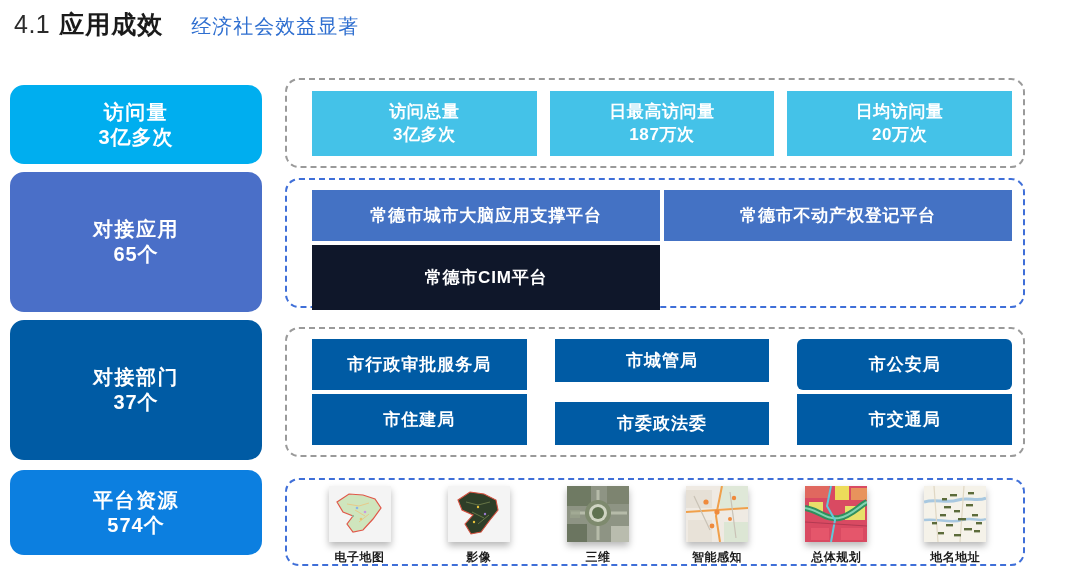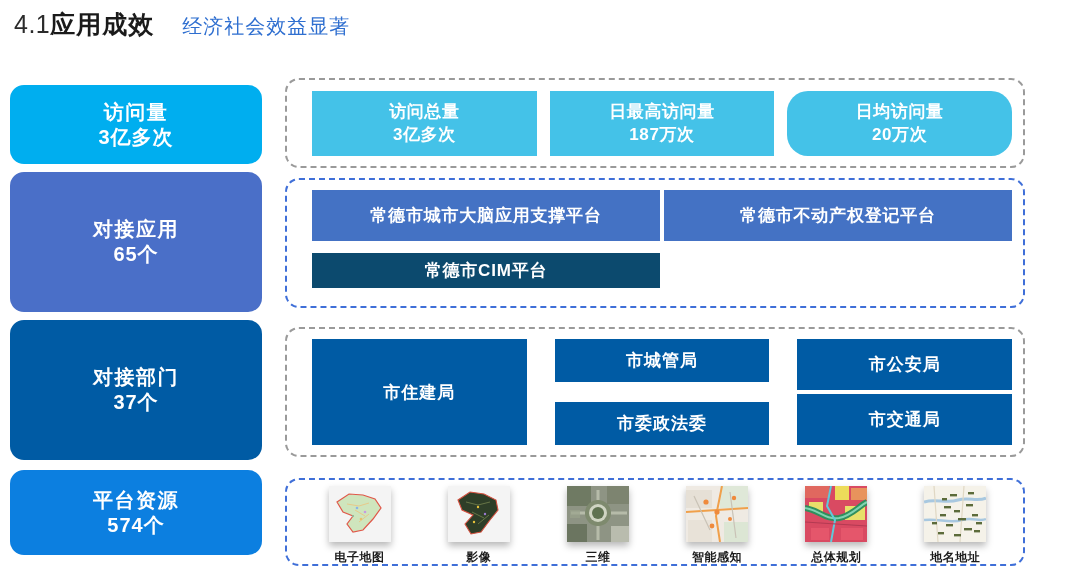--- a/index.html
+++ b/index.html
@@ -6,21 +6,21 @@
   body{
     width:1080px;height:580px;background:#ffffff;overflow:hidden;
     font-family:"Liberation Sans","DejaVu Sans",sans-serif;
     -webkit-font-smoothing:antialiased;
   }
   .page{position:relative;width:1080px;height:580px;}
 
   
   .header{position:absolute;left:14px;top:8px;display:flex;align-items:baseline;}
   .h-num{font-size:25px;color:#2b2b2b;font-weight:400;letter-spacing:.5px;}
-  .h-title{font-size:25px;color:#1a1a1a;font-weight:700;letter-spacing:1px;}
+  .h-title{font-size:25px;color:#1a1a1a;font-weight:700;margin-left:9px;letter-spacing:1px;}
   .h-sub{font-size:20px;color:#2f6fd0;font-weight:400;margin-left:28px;letter-spacing:1px;}
 
   
   .stat{
     position:absolute;left:10px;width:252px;border-radius:14px;
     display:flex;flex-direction:column;align-items:center;justify-content:center;
     color:#ffffff;text-align:center;
   }
   .stat .l1{font-size:20px;font-weight:700;letter-spacing:1.5px;line-height:1.25;}
   .stat .l2{font-size:20px;font-weight:700;letter-spacing:1px;line-height:1.25;}
@@ -78,66 +78,69 @@
         <div>访问总量</div>
         <div>3亿多次</div>
       </div>
     </div>
     <div class="card" style="flex:1;background:#44C2E8;">
       <div>
         <div>日最高访问量</div>
         <div>187万次</div>
       </div>
     </div>
-    <div class="card" style="flex:1;background:#44C2E8;border-radius:21px;">
+    <div class="card" style="flex:1;background:#44C2E8;">
       <div>
         <div>日均访问量</div>
         <div>20万次</div>
       </div>
     </div>
   </div>
 
   <div class="stat" style="top:172px;height:140px;background:#4A6FC8;">
     <div class="l1">对接应用</div>
     <div class="l2">65个</div>
   </div>
   <div class="group blue" style="top:178px;height:130px;"></div>
   <div class="cards r2" style="left:312px;top:190px;width:700px;height:106px;flex-wrap:wrap;gap:4px;">
     <div class="card" style="width:348px;height:51px;background:#4472C4;">
         <span>常德市城市大脑应用支撑平台</span>
       </div>
     <div class="card" style="width:348px;height:51px;background:#4472C4;">
         <span>常德市不动产权登记平台</span>
       </div>
-    <div class="card" style="width:348px;height:35px;background:#0c4a6e;">
+    <div class="card" style="width:348px;height:65px;background:#0f172a;">
         <span>常德市CIM平台</span>
       </div>
   </div>
 
   <div class="stat" style="top:320px;height:140px;background:#005BA4;">
     <div class="l1">对接部门</div>
     <div class="l2">37个</div>
   </div>
   <div class="group gray" style="top:327px;height:130px;"></div>
   <div class="cards r3" style="left:312px;top:339px;width:700px;height:106px;gap:28px;">
     <div style="flex:1;display:flex;flex-direction:column;gap:4px;">
       <div class="card" style="flex:1;background:#005BA4;">
+          <span>市行政审批服务局</span>
+        </div>
+      <div class="card" style="flex:1;background:#005BA4;">
           <span>市住建局</span>
         </div>
     </div>
     <div style="flex:1;display:flex;flex-direction:column;gap:20px;">
       <div class="card" style="flex:1;background:#005BA4;">
           <span>市城管局</span>
         </div>
       <div class="card" style="flex:1;background:#005BA4;">
           <span>市委政法委</span>
         </div>
     </div>
     <div style="flex:1;display:flex;flex-direction:column;gap:4px;">
-      <div class="card" style="flex:1;background:#005BA4;">
+      <div class="card" style="flex:1;background:#005BA4;border-radius:6px;">
           <span>市公安局</span>
         </div>
       <div class="card" style="flex:1;background:#005BA4;">
           <span>市交通局</span>
         </div>
     </div>
   </div>
 
   <div class="stat" style="top:470px;height:85px;background:#0C7FE0;">
     <div class="l1">平台资源</div>

